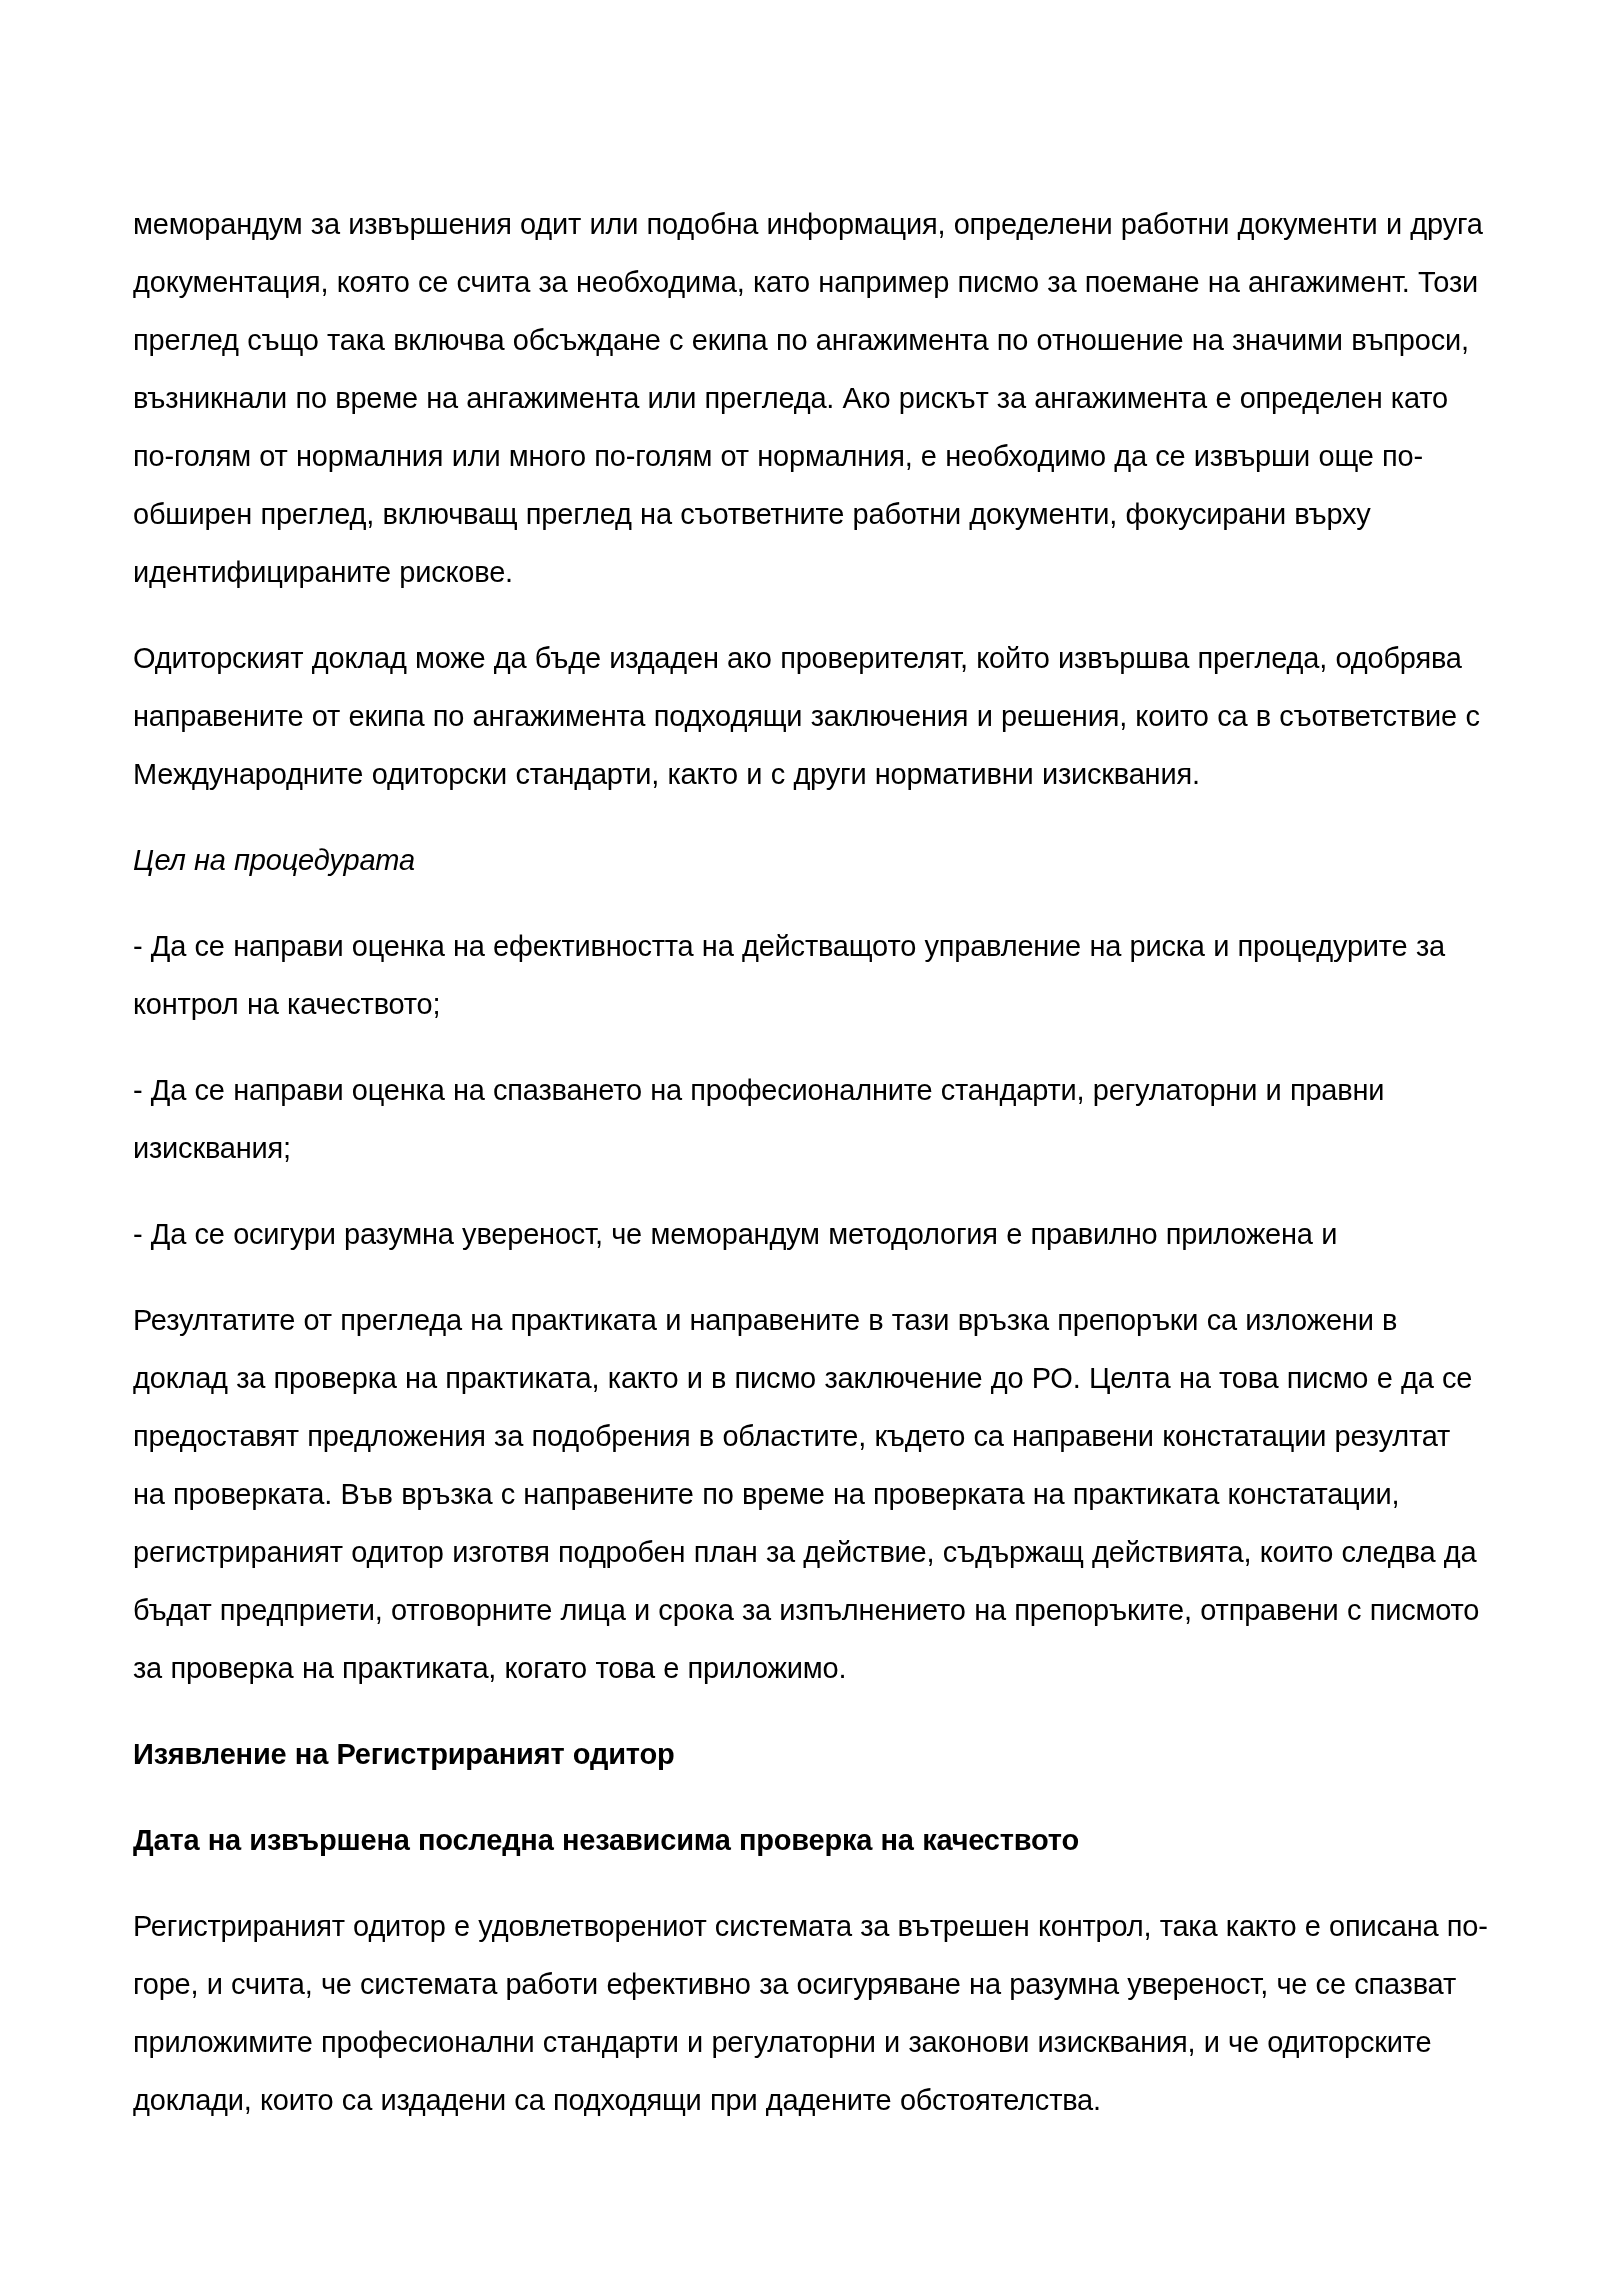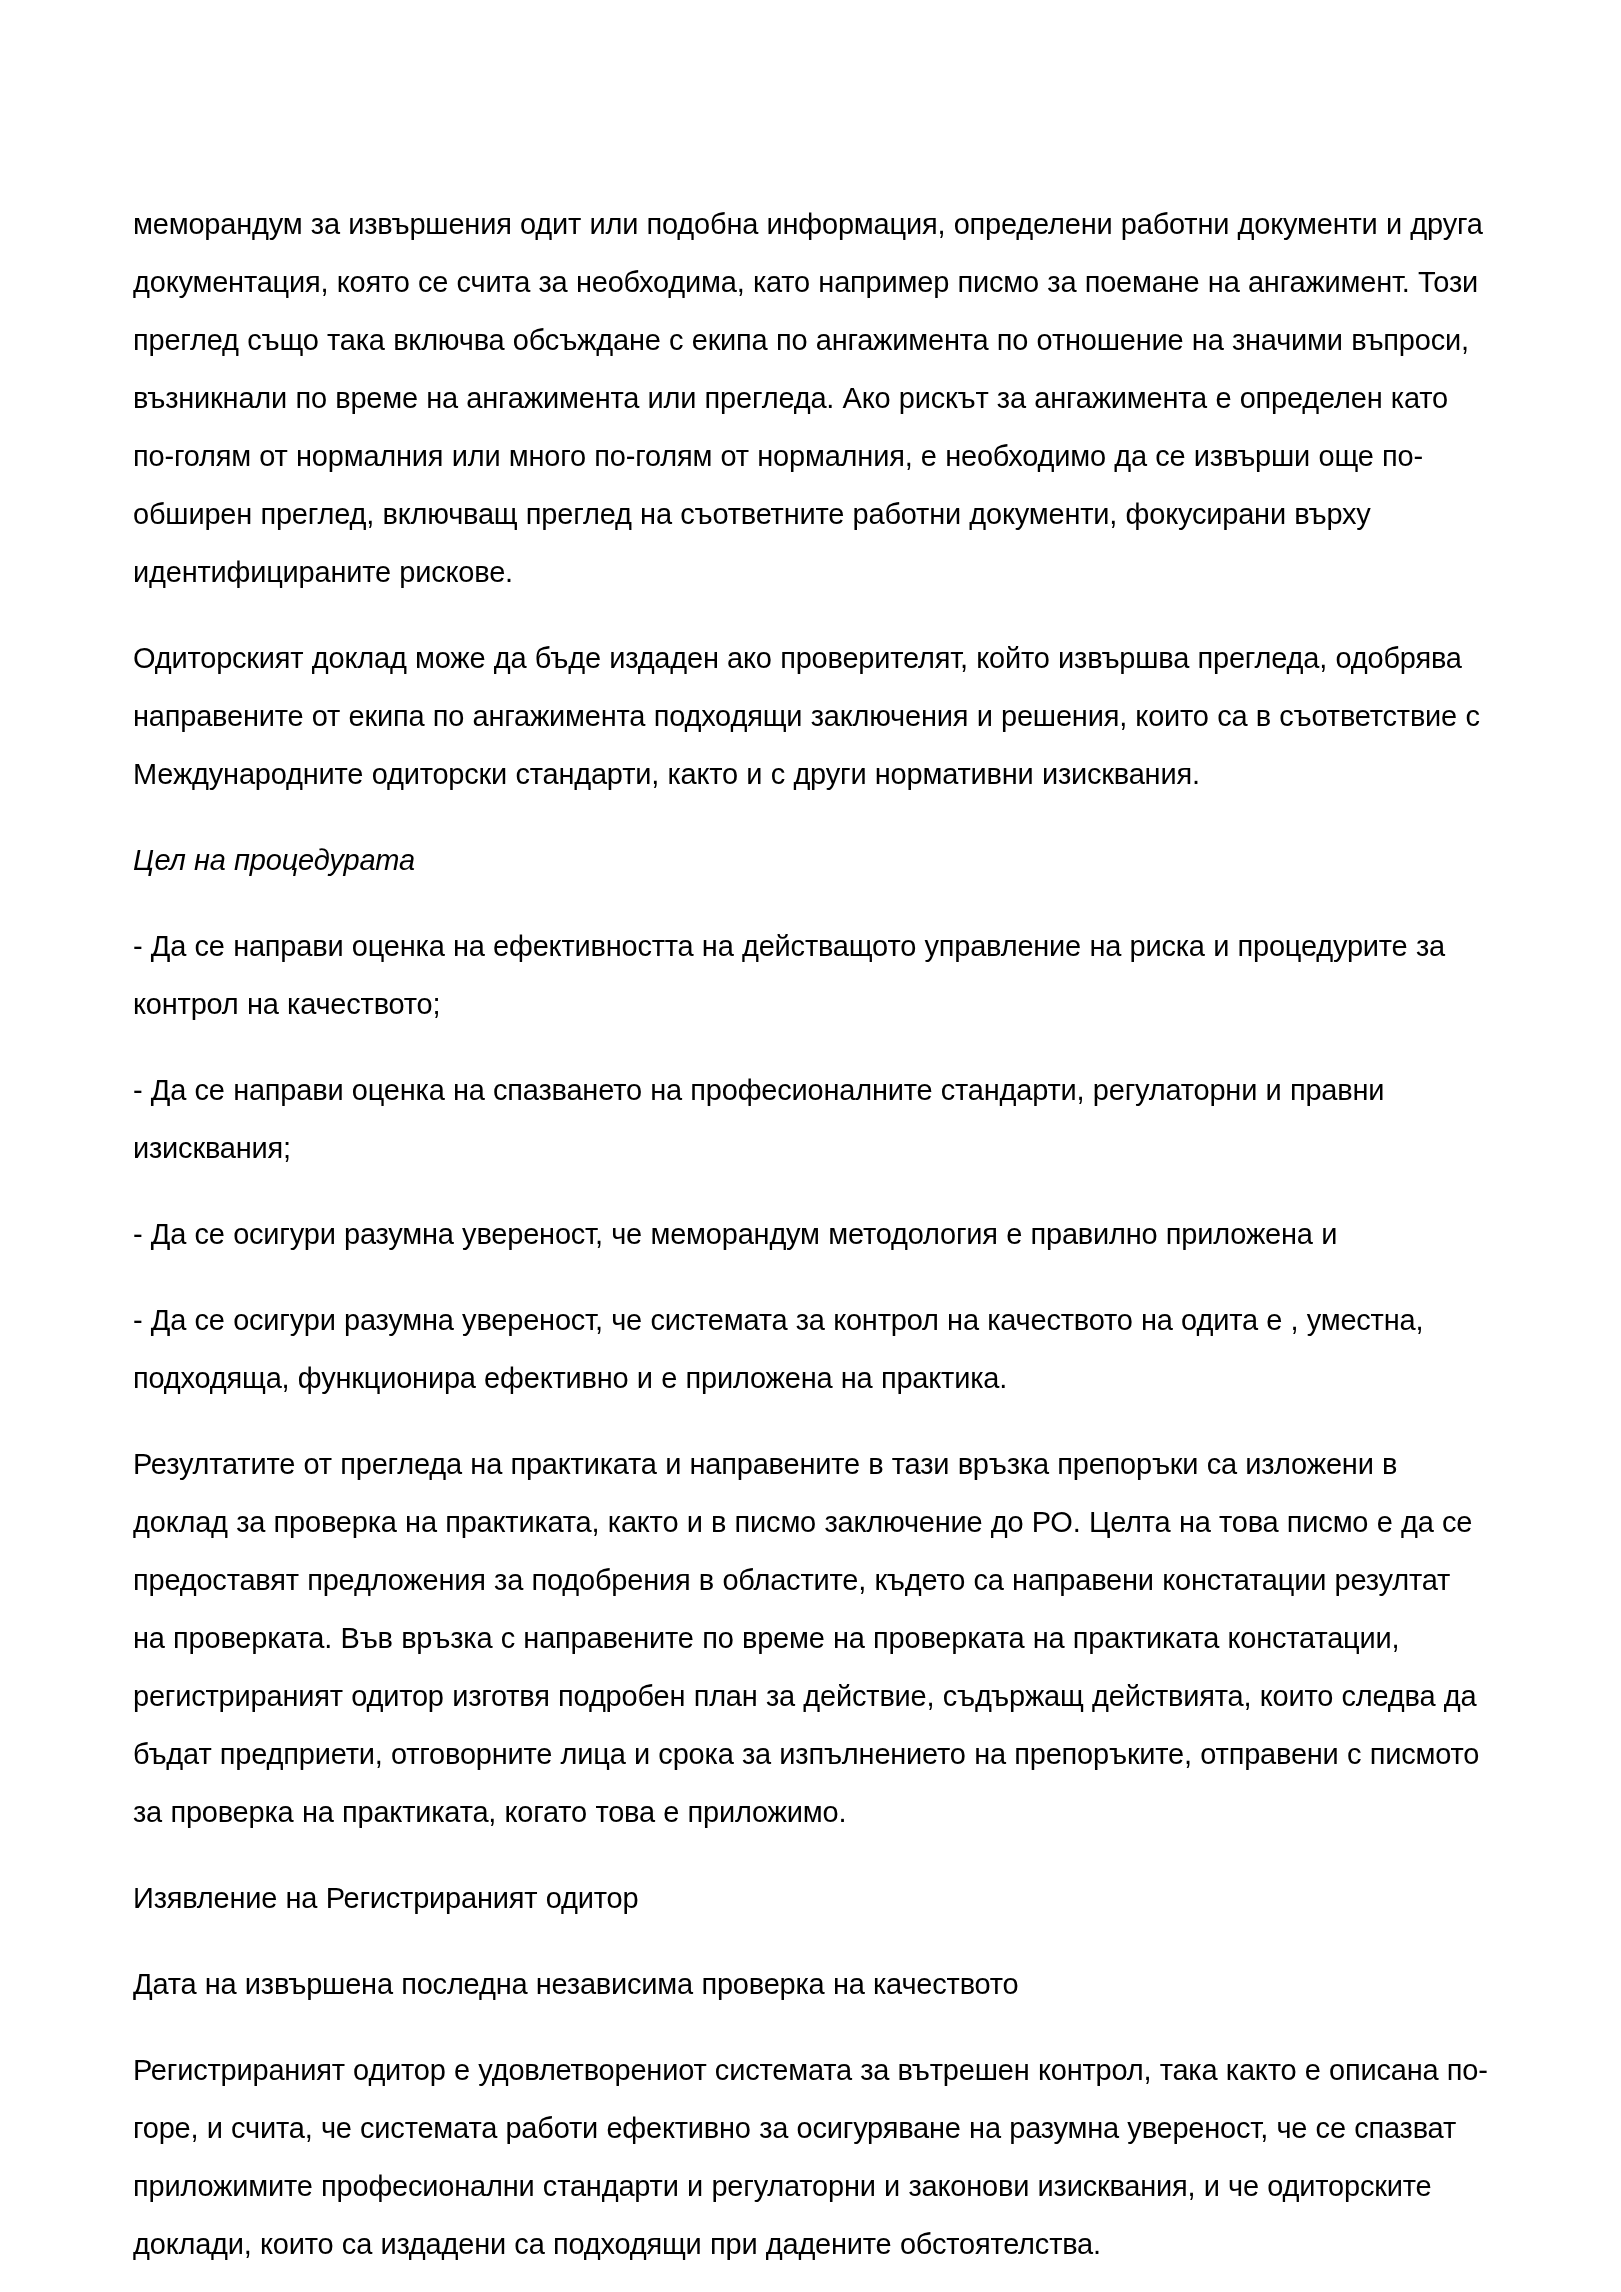--- a/index.html
+++ b/index.html
@@ -27,38 +27,37 @@
     margin: 0 0 28px 0;
     padding: 0;
     text-align: left;
     letter-spacing: -0.2px;
     word-spacing: 0.5px;
   }
   p.heading-italic {
     font-style: italic;
   }
   p.heading-bold {
-    font-weight: normal;
+    font-weight: bold;
   }
   p.heading-bold-italic {
     font-weight: bold;
     font-style: italic;
   }
 </style>
 </head>
 <body>
 
 <div class="page">
   <div class="doc-content" id="doc-content">
       <p class="block paragraph">меморандум за извършения одит или подобна информация, определени работни документи и друга документация, която се счита за необходима, като например писмо за поемане на ангажимент. Този преглед също така включва обсъждане с екипа по ангажимента по отношение на значими въпроси, възникнали по време на ангажимента или прегледа. Ако рискът за ангажимента е определен като по-голям от нормалния или много по-голям от нормалния, е необходимо да се извърши още по-обширен преглед, включващ преглед на съответните работни документи, фокусирани върху идентифицираните рискове.</p>
       <p class="block paragraph">Одиторският доклад може да бъде издаден ако проверителят, който извършва прегледа, одобрява направените от екипа по ангажимента подходящи заключения и решения, които са в съответствие с Международните одиторски стандарти, както и с други нормативни изисквания.</p>
       <p class="block heading-italic">Цел на процедурата</p>
       <p class="block paragraph">- Да се направи оценка на ефективността на действащото управление на риска и процедурите за контрол на качеството;</p>
       <p class="block paragraph">- Да се направи оценка на спазването на професионалните стандарти, регулаторни и правни изисквания;</p>
       <p class="block paragraph">- Да се осигури разумна увереност, че меморандум методология е правилно приложена и</p>
-      <p class="block paragraph">- Да се осигури разумна увереност, че системата за контрол на качеството на одита е , уместна, подходяща, функционира ефективно и е приложена на практика.</p>
       <p class="block paragraph">Резултатите от прегледа на практиката и направените в тази връзка препоръки са изложени в доклад за проверка на практиката, както и в писмо заключение до РО. Целта на това писмо е да се предоставят предложения за подобрения в областите, където са направени констатации резултат на проверката. Във връзка с направените по време на проверката на практиката констатации, регистрираният одитор изготвя подробен план за действие, съдържащ действията, които следва да бъдат предприети, отговорните лица и срока за изпълнението на препоръките, отправени с писмото за проверка на практиката, когато това е приложимо.</p>
       <p class="block heading-bold">Изявление на Регистрираният одитор</p>
       <p class="block heading-bold">Дата на извършена последна независима проверка на качеството</p>
       <p class="block paragraph">Регистрираният одитор е удовлетворениот системата за вътрешен контрол, така както е описана по-горе, и счита, че системата работи ефективно за осигуряване на разумна увереност, че се спазват приложимите професионални стандарти и регулаторни и законови изисквания, и че одиторските доклади, които са издадени са подходящи при дадените обстоятелства.</p>
     </div>
 </div>
 
 
 </body></html>

